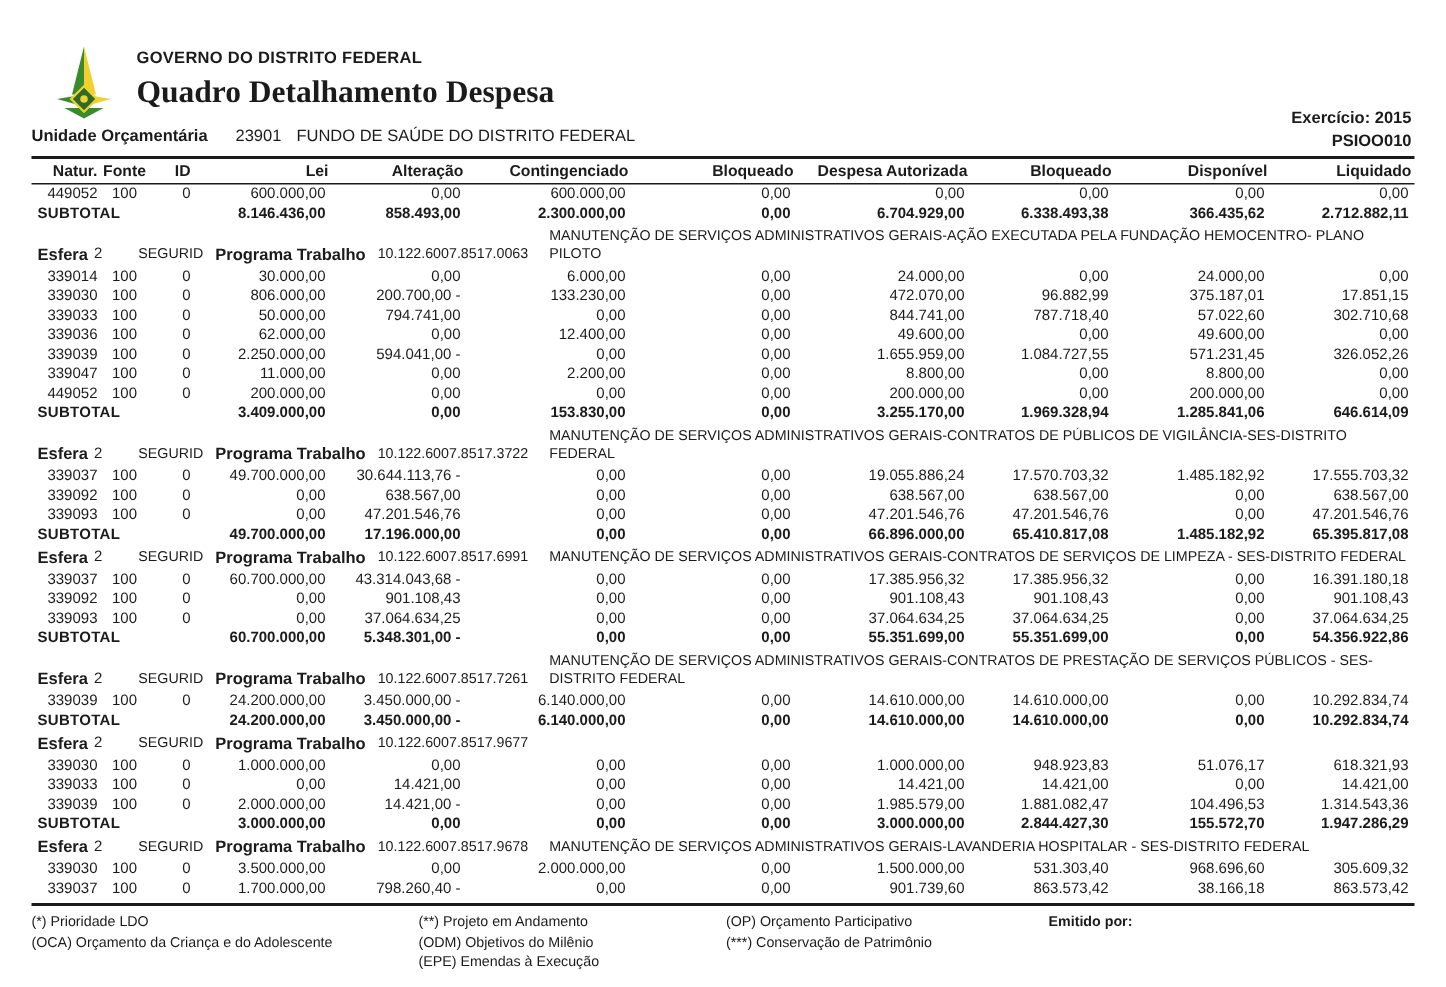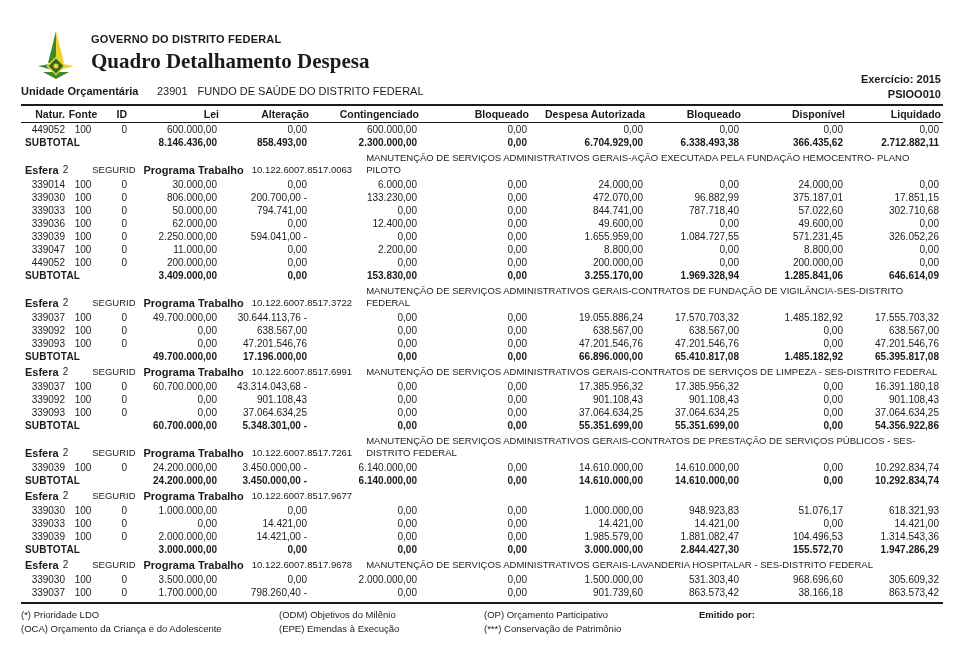--- a/index.html
+++ b/index.html
@@ -256,21 +256,21 @@
         <div class="c-num">1.969.328,94</div>
         <div class="c-num">1.285.841,06</div>
         <div class="c-num">646.614,09</div>
       </div>
       <div class="esfera-row">
         <span class="esf-label">Esfera</span>
         <span class="esf-num">2</span>
         <span class="esf-seg">SEGURID</span>
         <span class="esf-pt">Programa Trabalho</span>
         <span class="esf-code">10.122.6007.8517.3722</span>
-        <span class="esf-desc">MANUTENÇÃO DE SERVIÇOS ADMINISTRATIVOS GERAIS-CONTRATOS DE FUNDAÇÃO DE VIGILÂNCIA-SES-DISTRITO FEDERAL</span>
+        <span class="esf-desc">MANUTENÇÃO DE SERVIÇOS ADMINISTRATIVOS GERAIS-CONTRATOS DE PÚBLICOS DE VIGILÂNCIA-SES-DISTRITO FEDERAL</span>
       </div>
       <div class="trow">
         <div class="c-natur">339037</div>
         <div class="c-fonte">100</div>
         <div class="c-id">0</div>
         <div class="c-num">49.700.000,00</div>
         <div class="c-num">30.644.113,76 -</div>
         <div class="c-num">0,00</div>
         <div class="c-num">0,00</div>
         <div class="c-num">19.055.886,24</div>
@@ -507,20 +507,21 @@
     </div>
 
   <hr class="foot-rule">
 
   <div class="footer">
     <div class="f-col-a">
       <div>(*)  Prioridade LDO</div>
       <div>(OCA)  Orçamento da Criança e do Adolescente</div>
     </div>
     <div class="f-col-b">
+      <div>(**)  Projeto em Andamento</div>
       <div>(ODM) Objetivos do Milênio</div>
       <div>(EPE) Emendas à Execução</div>
     </div>
     <div class="f-col-c">
       <div>(OP) Orçamento Participativo</div>
       <div>(***)  Conservação de Patrimônio</div>
     </div>
     <div class="f-emit">Emitido por:</div>
   </div>
 

